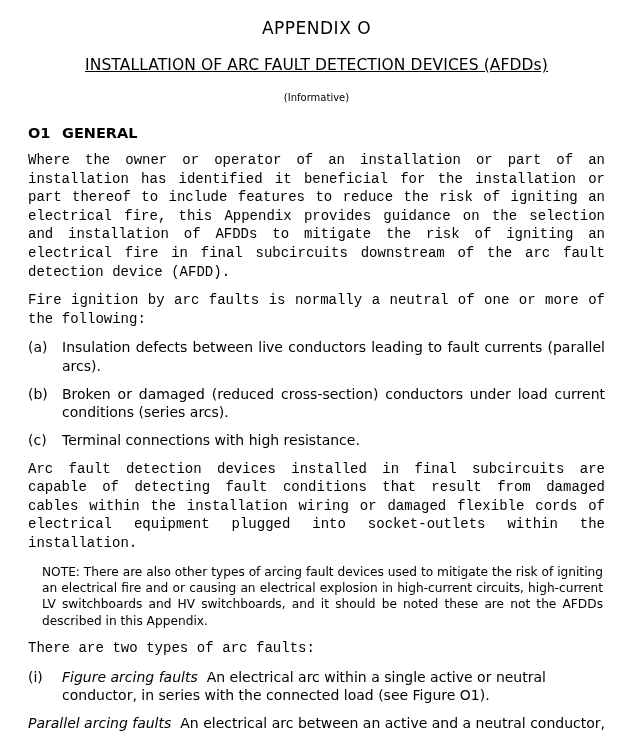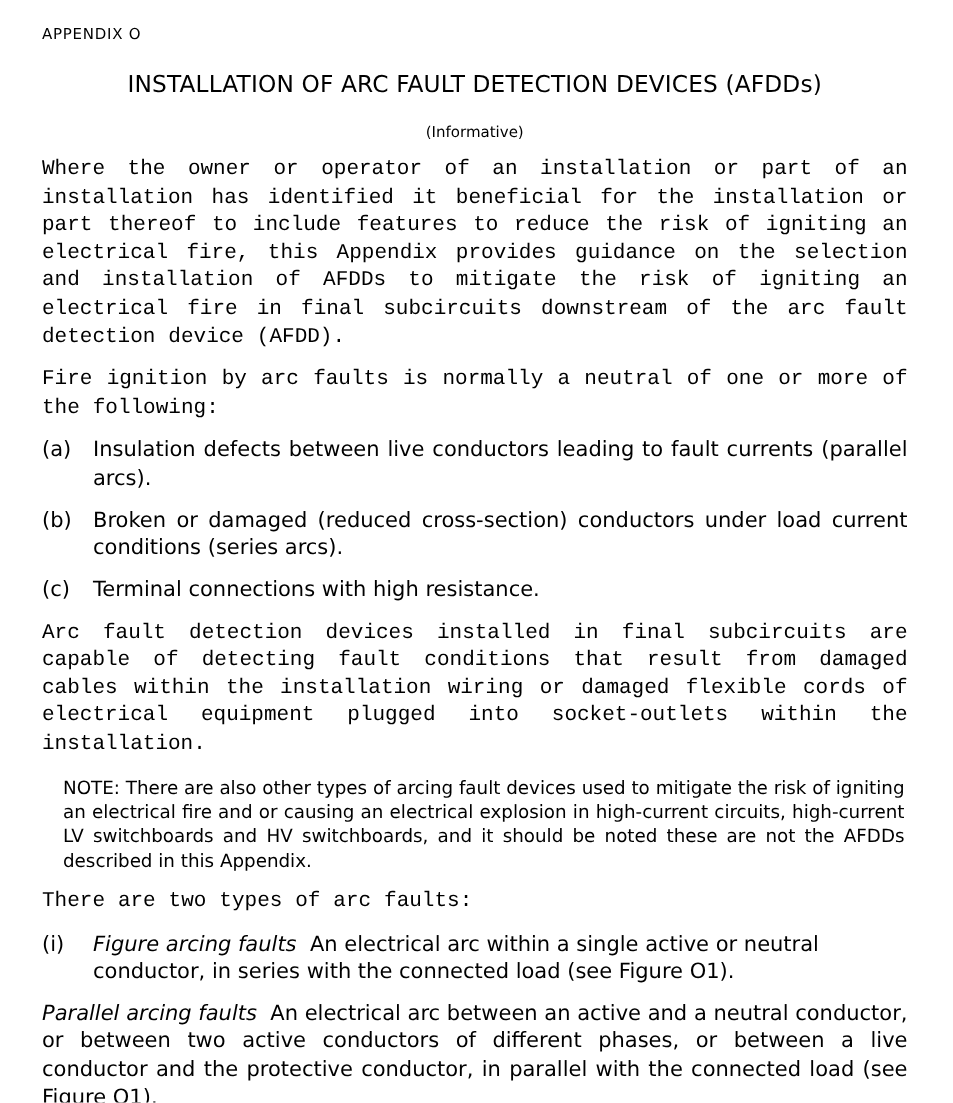--- a/index.html
+++ b/index.html
@@ -15,29 +15,31 @@
     overflow: hidden;
   }
   .page {
     width: 635px;
     height: 735px;
     box-sizing: border-box;
     padding: 14px 30px 0 28px;
     position: relative;
   }
   .appendix-title {
-    font-size: 10px;
+    text-align: center;
+    font-size: 17px;
     letter-spacing: 0.5px;
     margin: 4px 0 0 0;
   }
   .doc-title {
     text-align: center;
     font-size: 15.5px;
     margin: 18px 0 0 0;
     letter-spacing: 0.1px;
+    text-decoration: underline;
   }
   .informative {
     text-align: center;
     font-size: 10px;
     margin: 18px 0 0 0;
   }
   .section-head {
     font-size: 14.5px;
     font-weight: bold;
     margin: 22px 0 0 0;
@@ -93,20 +95,23 @@
 <body>
 
 <div class="page">
 
   <div class="appendix-title">APPENDIX  O</div>
 
   <div class="doc-title">INSTALLATION OF ARC FAULT DETECTION DEVICES (AFDDs)</div>
 
   <div class="informative">(Informative)</div>
 
+  <div class="section-head">
+    <span class="num">O1</span><span>GENERAL</span>
+  </div>
 
   <p class="body">Where the owner or operator of an installation or part of an installation has identified it beneficial for the installation or part thereof to include features to reduce the risk of igniting an electrical fire, this Appendix provides guidance on the selection and installation of AFDDs to mitigate the risk of igniting an electrical fire in final subcircuits downstream of the arc fault detection device (AFDD).</p>
 
   <p class="body">Fire ignition by arc faults is normally a neutral of one or more of the following:</p>
 
   <div class="list">
     <div class="list-item">
       <span class="list-marker">(a)</span>
       <span class="list-text">Insulation defects between live conductors leading to fault currents (parallel arcs).</span>
     </div>

